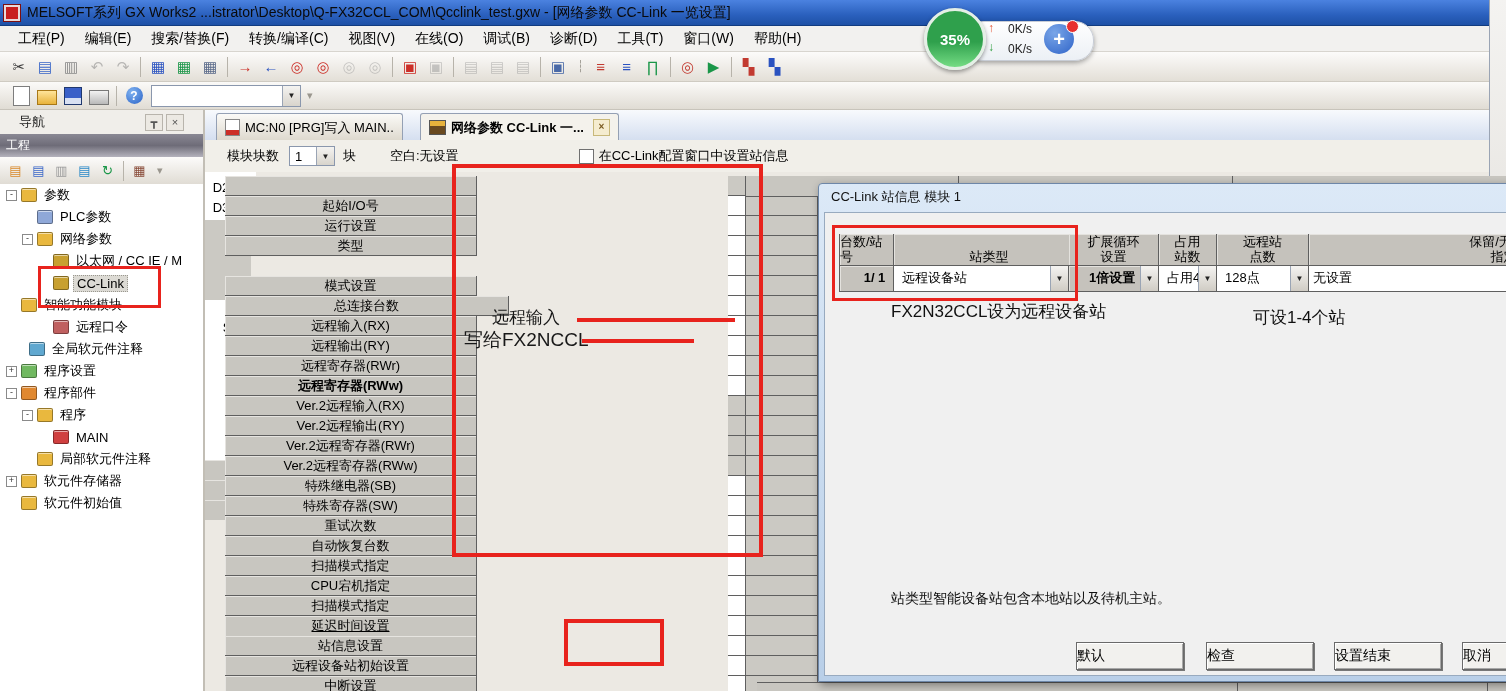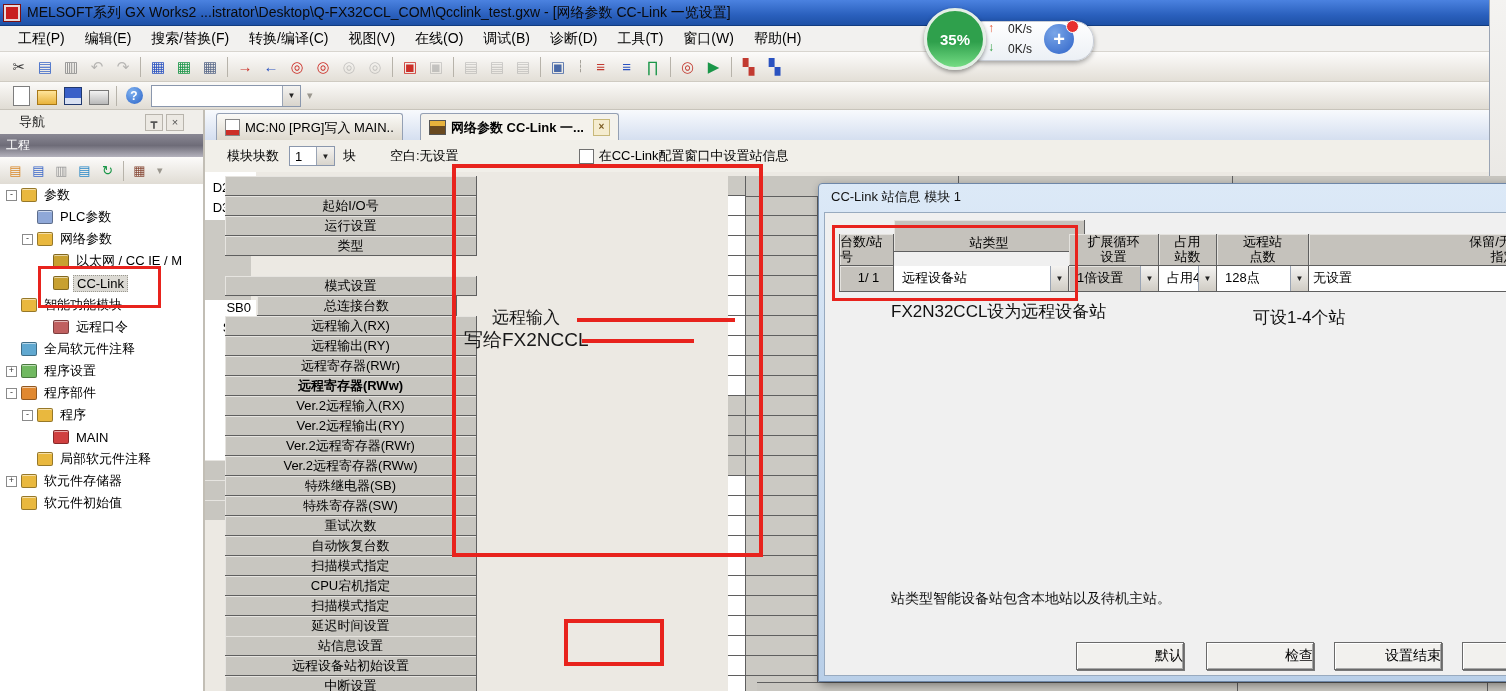--- a/index.html
+++ b/index.html
@@ -100,25 +100,25 @@
     background:linear-gradient(#dce9f7,#b9cfe8);border:1px solid #6e87a8;border-radius:4px 4px 0 0;
     box-shadow:2px 3px 8px rgba(0,0,0,.4);box-sizing:border-box;}
   #dialog .dtitle{height:26px;line-height:26px;padding-left:12px;font-size:13px;color:#111;}
   #dialog .dclient{position:absolute;left:5px;right:5px;top:28px;bottom:5px;background:#f0f0f0;
     border:1px solid #98aabf;box-sizing:border-box;}
   .dcell{position:absolute;box-sizing:border-box;border-right:1px solid #5f5f5f;border-bottom:1px solid #5f5f5f;
     font-size:13px;overflow:hidden;}
   .dhead{background:#c5c2bc;display:flex;flex-direction:column;justify-content:flex-end;align-items:center;
     line-height:15px;padding-bottom:1px;box-shadow:inset 1px 1px 0 #e4e2de;}
   .dval{background:#fff;line-height:24px;padding-left:4px;white-space:nowrap;}
-  .dval.gray{background:#c5c2bc;text-align:center;padding-left:4px;box-shadow:inset 1px 1px 0 #e4e2de;}
+  .dval.gray{background:#c5c2bc;text-align:center;padding-left:16px;box-shadow:inset 1px 1px 0 #e4e2de;font-weight:bold;}
   .dval .ddbtn{width:17px;font-size:8px;}
   .dbtn{position:absolute;width:106px;height:26px;background:#f2f1ee;border:1px solid #6a6a6a;
     box-shadow:inset 1px 1px 0 #fff,inset -1px -1px 0 #a8a8a8,1px 1px 0 #777;
-    font-size:14px;text-align:right;line-height:24px;}
+    font-size:14px;text-align:left;line-height:24px;}
   .dnote{position:absolute;font-size:14px;color:#111;white-space:nowrap;}
   .dann{position:absolute;font-size:17px;color:#111;white-space:nowrap;}
 
   
   .redbox{position:absolute;border:3px solid #e8231d;pointer-events:none;}
   .redline{position:absolute;height:4px;background:#e8231d;pointer-events:none;}
   .anntext{position:absolute;color:#181818;white-space:nowrap;pointer-events:none;}
 
   
   #widget{position:absolute;left:948px;top:18px;width:146px;height:44px;z-index:60;}
@@ -272,21 +272,21 @@
         <div class="trow" style="padding-left: 6px;">
           <div class="exp" style="visibility: hidden;"></div>
           <div class="nico" style="background: linear-gradient(rgb(233, 184, 62), rgb(233, 184, 62));"></div>
           <div class="tlabel">智能功能模块</div>
         </div>
         <div class="trow" style="padding-left: 38px;">
           <div class="exp" style="visibility: hidden;"></div>
           <div class="nico" style="background: linear-gradient(rgb(192, 96, 96), rgb(192, 96, 96));"></div>
           <div class="tlabel">远程口令</div>
         </div>
-        <div class="trow" style="padding-left: 6px;">
+        <div class="trow" style="padding-left: 14px;">
           <div class="exp" style="visibility: hidden;"></div>
           <div class="nico" style="background: linear-gradient(rgb(96, 168, 208), rgb(96, 168, 208));"></div>
           <div class="tlabel">全局软元件注释</div>
         </div>
         <div class="trow" style="padding-left: 6px;">
           <div class="exp">+</div>
           <div class="nico" style="background: linear-gradient(rgb(112, 184, 96), rgb(112, 184, 96));"></div>
           <div class="tlabel">程序设置</div>
         </div>
         <div class="trow" style="padding-left: 6px;">
@@ -363,21 +363,21 @@
       <div class="gval" style="left: 477px; top: 236px; width: 251px; height: 20px;"><span class="dropval">主站</span><div class="ddbtn" style="position: absolute; right: 0px; top: 0px; bottom: 0px; border-left: 1px solid rgb(154, 164, 180); background: linear-gradient(rgb(244, 243, 241), rgb(208, 204, 196)); display: flex; align-items: center; justify-content: center;">▼</div></div>
       <div class="gcell gval" style="left: 728px; top: 236px; width: 18px; height: 20px;"></div>
       <div class="gcell gval gray" style="left: 746px; top: 236px; width: 72px; height: 20px;"></div>
       <div class="gval" style="left: 477px; top: 256px; width: 251px; height: 20px;"><span class="dropval">主站CPU参数自动起动</span><div class="ddbtn" style="position: absolute; right: 0px; top: 0px; bottom: 0px; border-left: 1px solid rgb(154, 164, 180); background: linear-gradient(rgb(244, 243, 241), rgb(208, 204, 196)); display: flex; align-items: center; justify-content: center;">▼</div></div>
       <div class="gcell gval" style="left: 728px; top: 256px; width: 18px; height: 20px;"></div>
       <div class="gcell gval gray" style="left: 746px; top: 256px; width: 72px; height: 20px;"></div>
       <div class="gcell glabel" style="left: 225px; top: 276px; width: 252px; height: 20px;">模式设置</div>
       <div class="gval" style="left: 477px; top: 276px; width: 251px; height: 20px;"><span class="dropval">远程网络(Ver.1模式)</span><div class="ddbtn" style="position: absolute; right: 0px; top: 0px; bottom: 0px; border-left: 1px solid rgb(154, 164, 180); background: linear-gradient(rgb(244, 243, 241), rgb(208, 204, 196)); display: flex; align-items: center; justify-content: center;">▼</div></div>
       <div class="gcell gval" style="left: 728px; top: 276px; width: 18px; height: 20px;"></div>
       <div class="gcell gval gray" style="left: 746px; top: 276px; width: 72px; height: 20px;"></div>
-      <div class="gcell glabel" style="left: 225px; top: 296px; width: 200px; height: 20px; margin-left: 32px;">总连接台数</div>
+      <div class="gcell glabel" style="left: 225px; top: 296px; width: 284px; height: 20px;">总连接台数</div>
       <div class="gval num" style="left: 477px; top: 296px; width: 251px; height: 20px;">1</div>
       <div class="gcell gval" style="left: 728px; top: 296px; width: 18px; height: 20px;"></div>
       <div class="gcell gval gray" style="left: 746px; top: 296px; width: 72px; height: 20px;"></div>
       <div class="gcell glabel" style="left: 225px; top: 316px; width: 252px; height: 20px;">远程输入(RX)</div>
       <div class="gval num" style="left: 477px; top: 316px; width: 251px; height: 20px;">X100</div>
       <div class="gcell gval" style="left: 728px; top: 316px; width: 18px; height: 20px;"></div>
       <div class="gcell gval gray" style="left: 746px; top: 316px; width: 72px; height: 20px;"></div>
       <div class="gcell glabel" style="left: 225px; top: 336px; width: 252px; height: 20px;">远程输出(RY)</div>
       <div class="gval num" style="left: 477px; top: 336px; width: 251px; height: 20px;">Y100</div>
       <div class="gcell gval" style="left: 728px; top: 336px; width: 18px; height: 20px;"></div>
@@ -427,21 +427,21 @@
       <div class="gcell gval" style="left: 728px; top: 556px; width: 18px; height: 20px;"></div>
       <div class="gcell gval gray" style="left: 746px; top: 556px; width: 72px; height: 20px;"></div>
       <div class="gcell glabel" style="left: 225px; top: 576px; width: 252px; height: 20px;">CPU宕机指定</div>
       <div class="gval" style="left: 477px; top: 576px; width: 251px; height: 20px;"><span class="dropval">停止</span><div class="ddbtn" style="position: absolute; right: 0px; top: 0px; bottom: 0px; border-left: 1px solid rgb(154, 164, 180); background: linear-gradient(rgb(244, 243, 241), rgb(208, 204, 196)); display: flex; align-items: center; justify-content: center;">▼</div></div>
       <div class="gcell gval" style="left: 728px; top: 576px; width: 18px; height: 20px;"></div>
       <div class="gcell gval gray" style="left: 746px; top: 576px; width: 72px; height: 20px;"></div>
       <div class="gcell glabel" style="left: 225px; top: 596px; width: 252px; height: 20px;">扫描模式指定</div>
       <div class="gval" style="left: 477px; top: 596px; width: 251px; height: 20px;"><span class="dropval">非同步</span><div class="ddbtn" style="position: absolute; right: 0px; top: 0px; bottom: 0px; border-left: 1px solid rgb(154, 164, 180); background: linear-gradient(rgb(244, 243, 241), rgb(208, 204, 196)); display: flex; align-items: center; justify-content: center;">▼</div></div>
       <div class="gcell gval" style="left: 728px; top: 596px; width: 18px; height: 20px;"></div>
       <div class="gcell gval gray" style="left: 746px; top: 596px; width: 72px; height: 20px;"></div>
-      <div class="gcell glabel" style="left: 225px; top: 616px; width: 252px; height: 28px;">延迟时间设置</div>
+      <div class="gcell glabel" style="left: 225px; top: 616px; width: 252px; height: 28px; text-decoration: underline;">延迟时间设置</div>
       <div class="gval num" style="left: 477px; top: 616px; width: 251px; height: 20px;">0</div>
       <div class="gcell gval" style="left: 728px; top: 616px; width: 18px; height: 20px;"></div>
       <div class="gcell gval gray" style="left: 746px; top: 616px; width: 72px; height: 20px;"></div>
       <div class="gcell glabel" style="left: 225px; top: 636px; width: 252px; height: 20px;">站信息设置</div>
       <div class="gval ctr hdr" style="left: 477px; top: 636px; width: 251px; height: 20px;"><span class="lnk-b">站信息</span></div>
       <div class="gcell gval" style="left: 728px; top: 636px; width: 18px; height: 20px;"></div>
       <div class="gcell gval gray" style="left: 746px; top: 636px; width: 72px; height: 20px;"></div>
       <div class="gcell glabel" style="left: 225px; top: 656px; width: 252px; height: 20px;">远程设备站初始设置</div>
       <div class="gval ctr hdr" style="left: 477px; top: 656px; width: 251px; height: 20px;"><span class="lnk-m">初始设置</span></div>
       <div class="gcell gval" style="left: 728px; top: 656px; width: 18px; height: 20px;"></div>
@@ -462,21 +462,21 @@
   </div>
 
   <div id="dialog">
     <div class="dtitle">CC-Link 站信息 模块 1</div>
     <div class="dclient"></div>
     <div id="dtable">
         <div class="dcell dhead" style="left: 20px; top: 50px; width: 55px; height: 32px; border-left: 1px solid rgb(95, 95, 95);">
           <div>台数/站号</div>
         </div>
         <div class="dcell dval gray" style="left: 20px; top: 82px; width: 55px; height: 26px; border-left: 1px solid rgb(95, 95, 95);">1/ 1</div>
-        <div class="dcell dhead" style="left: 75px; top: 36px; width: 191px; height: 32px;">
+        <div class="dcell dhead" style="left: 75px; top: 50px; width: 191px; height: 32px;">
           <div>站类型</div>
         </div>
         <div class="dcell dval" style="left: 75px; top: 82px; width: 175px; height: 26px;"><span style="padding-left: 4px;">远程设备站</span><div class="ddbtn" style="position: absolute; right: 0px; top: 0px; bottom: 0px; border-left: 1px solid rgb(154, 164, 180); background: linear-gradient(rgb(244, 243, 241), rgb(208, 204, 196)); display: flex; align-items: center; justify-content: center;">▼</div></div>
         <div class="dcell dhead" style="left: 250px; top: 50px; width: 90px; height: 32px;">
           <div>扩展循环</div>
           <div>设置</div>
         </div>
         <div class="dcell dval gray" style="left: 250px; top: 82px; width: 90px; height: 26px; text-align: left;"><span style="padding-left: 4px;">1倍设置</span><div class="ddbtn" style="position: absolute; right: 0px; top: 0px; bottom: 0px; border-left: 1px solid rgb(154, 164, 180); background: linear-gradient(rgb(244, 243, 241), rgb(208, 204, 196)); display: flex; align-items: center; justify-content: center;">▼</div></div>
         <div class="dcell dhead" style="left: 340px; top: 50px; width: 58px; height: 32px;">
           <div>占用</div>

